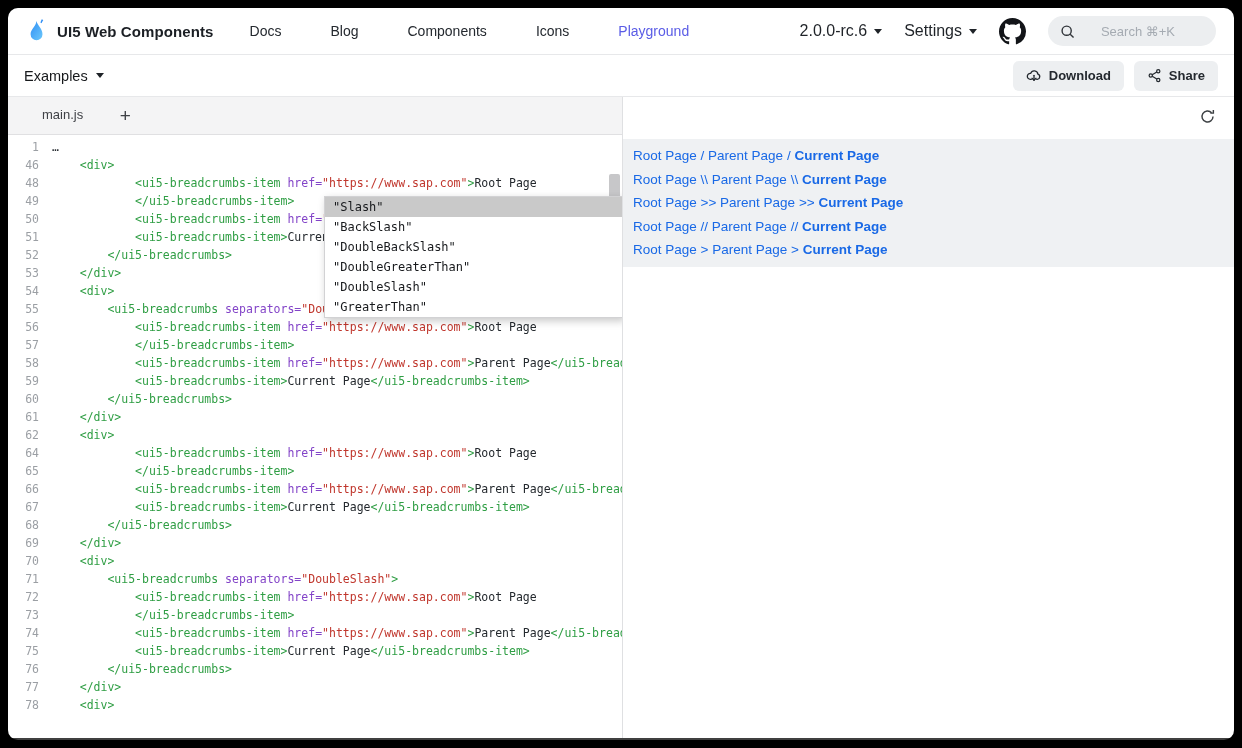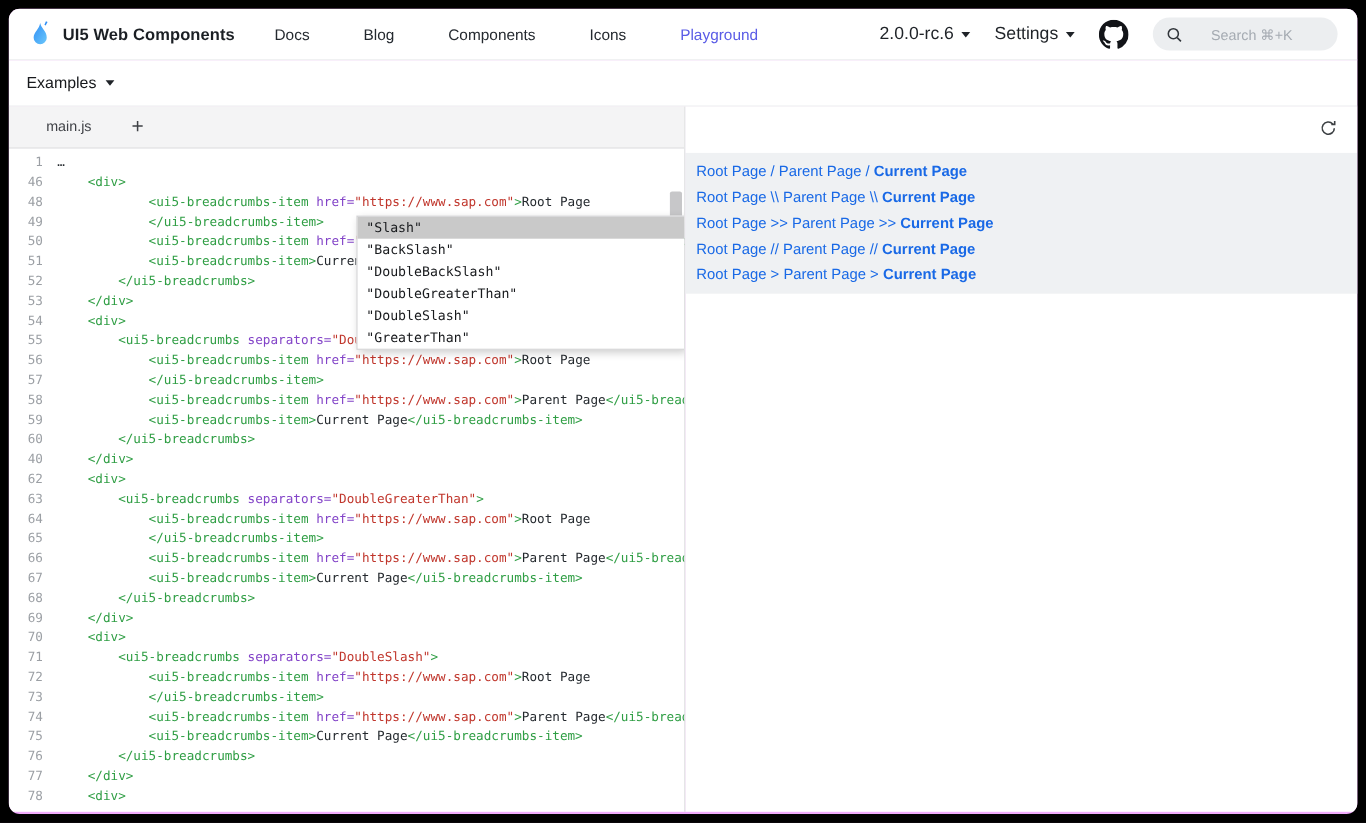--- a/index.html
+++ b/index.html
@@ -1,19 +1,19 @@
 <!DOCTYPE html>
 <html><head>
 <meta charset="utf-8">
 <style>
   * { margin:0; padding:0; box-sizing:border-box; }
   html,body { width:1242px; height:748px; background:#000; overflow:hidden;
     font-family:"Liberation Sans", sans-serif; }
   .frame { position:absolute; left:8px; top:8px; width:1226px; height:732px;
-    background:#f0abfc; border-radius:10px; overflow:hidden; }
+    background:#404040; border-radius:10px; overflow:hidden; }
 
   
   .header { height:47px; display:flex; align-items:center; padding:0 18px;
     border-bottom:1px solid #e7e8ea; background:#fff; }
   .brand { display:flex; align-items:center; gap:9px; }
   .brand-title { font-size:15px; font-weight:700; color:#1b1f24; letter-spacing:.1px; }
   .nav { display:flex; align-items:center; gap:49px; margin-left:36px; }
   .nav-link { font-size:14px; color:#24292f; text-decoration:none; cursor:pointer; }
   .nav-link.active { color:#5a5ce6; }
   .header-right { margin-left:auto; display:flex; align-items:center; gap:22px; }
@@ -135,20 +135,40 @@
         <input type="text" placeholder="Search ⌘+K" style="">
       </div>
     </div>
   </div>
 
   <div class="toolbar">
     <button class="examples-btn">
       <span>Examples</span>
       <span class="caret"></span>
     </button>
+    <div class="toolbar-right">
+      <button class="tool-btn">
+        <svg width="16" height="16" viewBox="0 0 24 24" fill="none" stroke="#24292f" stroke-width="2" stroke-linecap="round" stroke-linejoin="round">
+          <path d="M8 17H6.5a4.5 4.5 0 1 1 .6-8.96A5.5 5.5 0 0 1 17.8 9.2 4 4 0 0 1 17 17h-1"></path>
+          <path d="M12 11v7"></path>
+            <path d="M9 15.5l3 3 3-3"></path>
+        </svg>
+        <span>Download</span>
+      </button>
+      <button class="tool-btn">
+        <svg width="15" height="15" viewBox="0 0 24 24" fill="none" stroke="#24292f" stroke-width="2">
+          <circle cx="18" cy="5" r="2.6"></circle>
+            <circle cx="6" cy="12" r="2.6"></circle>
+            <circle cx="18" cy="19" r="2.6"></circle>
+          <line x1="8.3" y1="10.7" x2="15.7" y2="6.3"></line>
+            <line x1="8.3" y1="13.3" x2="15.7" y2="17.7"></line>
+        </svg>
+        <span>Share</span>
+      </button>
+    </div>
   </div>
 
   <div class="main">
 
     <div class="editor-pane">
       <div class="tabbar">
         <button class="add-tab" style="order:99">+</button>
           <div class="tab" style="order: 1;">main.js</div>
         </div>
       <div class="code">
@@ -160,23 +180,22 @@
           <div class="cl"><span class="ln">51</span><span class="lc"><span class="tk-x">            </span><span class="tk-t">&lt;ui5-breadcrumbs-item&gt;</span><span class="tk-x">Current Page</span><span class="tk-t">&lt;/ui5-breadcrumbs-item&gt;</span></span></div>
           <div class="cl"><span class="ln">52</span><span class="lc"><span class="tk-x">        </span><span class="tk-t">&lt;/ui5-breadcrumbs&gt;</span></span></div>
           <div class="cl"><span class="ln">53</span><span class="lc"><span class="tk-x">    </span><span class="tk-t">&lt;/div&gt;</span></span></div>
           <div class="cl"><span class="ln">54</span><span class="lc"><span class="tk-x">    </span><span class="tk-t">&lt;div&gt;</span></span></div>
           <div class="cl"><span class="ln">55</span><span class="lc"><span class="tk-x">        </span><span class="tk-t">&lt;ui5-breadcrumbs</span><span class="tk-x"> </span><span class="tk-a">separators=</span><span class="tk-v">"DoubleBackSlash"</span><span class="tk-t">&gt;</span></span></div>
           <div class="cl"><span class="ln">56</span><span class="lc"><span class="tk-x">            </span><span class="tk-t">&lt;ui5-breadcrumbs-item</span><span class="tk-x"> </span><span class="tk-a">href=</span><span class="tk-v">"https://www.sap.com"</span><span class="tk-t">&gt;</span><span class="tk-x">Root Page</span></span></div>
           <div class="cl"><span class="ln">57</span><span class="lc"><span class="tk-x">            </span><span class="tk-t">&lt;/ui5-breadcrumbs-item&gt;</span></span></div>
           <div class="cl"><span class="ln">58</span><span class="lc"><span class="tk-x">            </span><span class="tk-t">&lt;ui5-breadcrumbs-item</span><span class="tk-x"> </span><span class="tk-a">href=</span><span class="tk-v">"https://www.sap.com"</span><span class="tk-t">&gt;</span><span class="tk-x">Parent Page</span><span class="tk-t">&lt;/ui5-breadcrumbs-item&gt;</span></span></div>
           <div class="cl"><span class="ln">59</span><span class="lc"><span class="tk-x">            </span><span class="tk-t">&lt;ui5-breadcrumbs-item&gt;</span><span class="tk-x">Current Page</span><span class="tk-t">&lt;/ui5-breadcrumbs-item&gt;</span></span></div>
           <div class="cl"><span class="ln">60</span><span class="lc"><span class="tk-x">        </span><span class="tk-t">&lt;/ui5-breadcrumbs&gt;</span></span></div>
-          <div class="cl"><span class="ln">40</span><span class="lc"><span class="tk-x">    </span><span class="tk-t">&lt;/div&gt;</span></span></div>
+          <div class="cl"><span class="ln">61</span><span class="lc"><span class="tk-x">    </span><span class="tk-t">&lt;/div&gt;</span></span></div>
           <div class="cl"><span class="ln">62</span><span class="lc"><span class="tk-x">    </span><span class="tk-t">&lt;div&gt;</span></span></div>
-          <div class="cl"><span class="ln">63</span><span class="lc"><span class="tk-x">        </span><span class="tk-t">&lt;ui5-breadcrumbs</span><span class="tk-x"> </span><span class="tk-a">separators=</span><span class="tk-v">"DoubleGreaterThan"</span><span class="tk-t">&gt;</span></span></div>
           <div class="cl"><span class="ln">64</span><span class="lc"><span class="tk-x">            </span><span class="tk-t">&lt;ui5-breadcrumbs-item</span><span class="tk-x"> </span><span class="tk-a">href=</span><span class="tk-v">"https://www.sap.com"</span><span class="tk-t">&gt;</span><span class="tk-x">Root Page</span></span></div>
           <div class="cl"><span class="ln">65</span><span class="lc"><span class="tk-x">            </span><span class="tk-t">&lt;/ui5-breadcrumbs-item&gt;</span></span></div>
           <div class="cl"><span class="ln">66</span><span class="lc"><span class="tk-x">            </span><span class="tk-t">&lt;ui5-breadcrumbs-item</span><span class="tk-x"> </span><span class="tk-a">href=</span><span class="tk-v">"https://www.sap.com"</span><span class="tk-t">&gt;</span><span class="tk-x">Parent Page</span><span class="tk-t">&lt;/ui5-breadcrumbs-item&gt;</span></span></div>
           <div class="cl"><span class="ln">67</span><span class="lc"><span class="tk-x">            </span><span class="tk-t">&lt;ui5-breadcrumbs-item&gt;</span><span class="tk-x">Current Page</span><span class="tk-t">&lt;/ui5-breadcrumbs-item&gt;</span></span></div>
           <div class="cl"><span class="ln">68</span><span class="lc"><span class="tk-x">        </span><span class="tk-t">&lt;/ui5-breadcrumbs&gt;</span></span></div>
           <div class="cl"><span class="ln">69</span><span class="lc"><span class="tk-x">    </span><span class="tk-t">&lt;/div&gt;</span></span></div>
           <div class="cl"><span class="ln">70</span><span class="lc"><span class="tk-x">    </span><span class="tk-t">&lt;div&gt;</span></span></div>
           <div class="cl"><span class="ln">71</span><span class="lc"><span class="tk-x">        </span><span class="tk-t">&lt;ui5-breadcrumbs</span><span class="tk-x"> </span><span class="tk-a">separators=</span><span class="tk-v">"DoubleSlash"</span><span class="tk-t">&gt;</span></span></div>
           <div class="cl"><span class="ln">72</span><span class="lc"><span class="tk-x">            </span><span class="tk-t">&lt;ui5-breadcrumbs-item</span><span class="tk-x"> </span><span class="tk-a">href=</span><span class="tk-v">"https://www.sap.com"</span><span class="tk-t">&gt;</span><span class="tk-x">Root Page</span></span></div>
           <div class="cl"><span class="ln">73</span><span class="lc"><span class="tk-x">            </span><span class="tk-t">&lt;/ui5-breadcrumbs-item&gt;</span></span></div>

